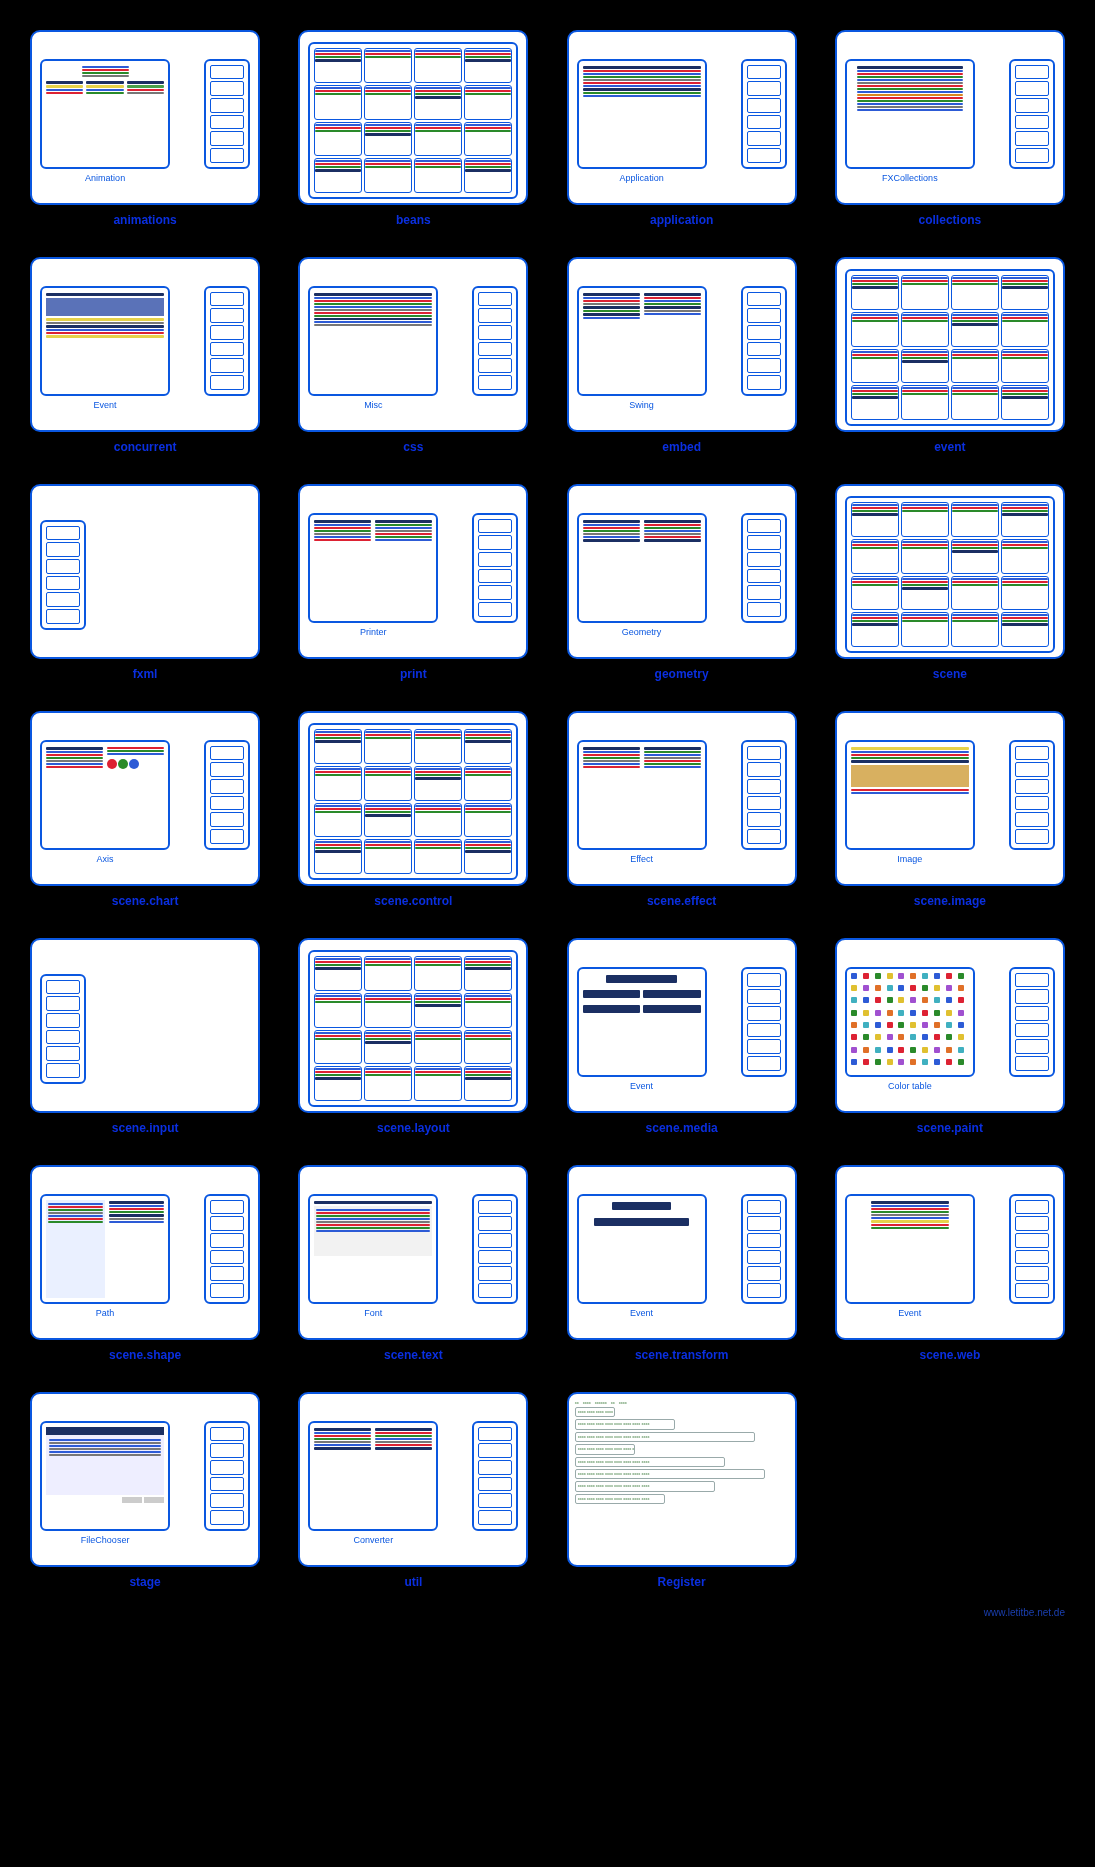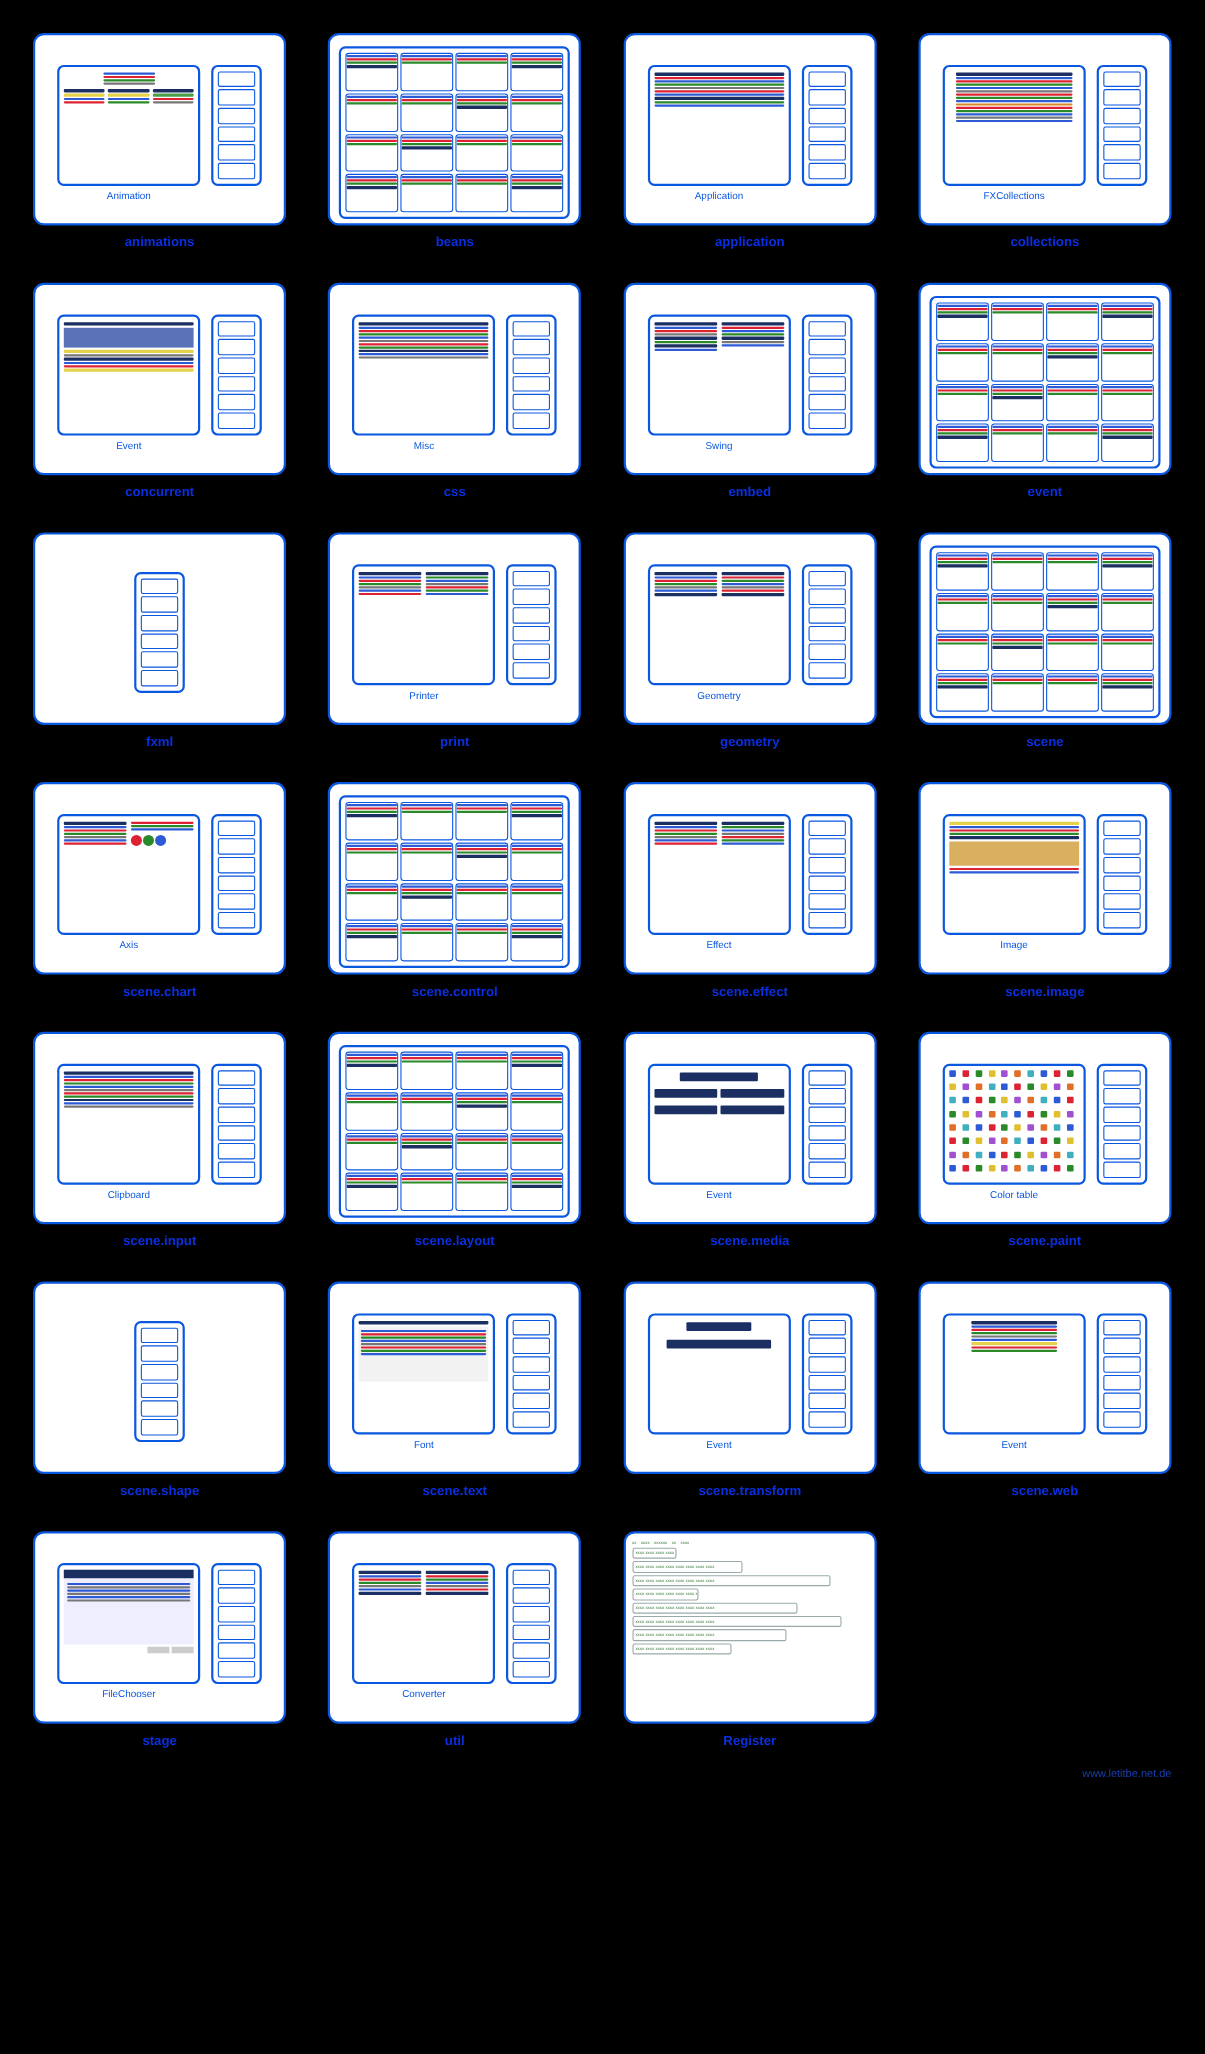--- a/index.html
+++ b/index.html
@@ -31,21 +31,21 @@
   }
   .card.is-register {
     justify-content: flex-start;
     align-items: stretch;
     padding: 6px;
   }
   .thumbs {
     display: flex;
     gap: 10px;
     align-items: flex-start;
-    justify-content: center;
+    justify-content: space-between;
     width: 100%;
   }
   .thumb {
     background: #fff;
     border: 2px solid #0a57e0;
     border-radius: 6px;
     padding: 4px;
     display: grid;
     gap: 2px;
     overflow: hidden;
@@ -891,38 +891,20 @@
             <div style="border:1px solid #0a57e0;border-radius:2px;"></div>
             <div style="border:1px solid #0a57e0;border-radius:2px;"></div>
           </div>
       </div>
       </div>
       <a class="category" href="#">scene.image</a>
     </div>
     <div class="cell">
       <div class="card">
       <div class="thumbs">
-        <div style="display:flex;flex-direction:column;align-items:center;">
-          <div class="thumb main">
-              <div>
-                <div class="bar "></div>
-                <div class="ln b"></div>
-                <div class="ln r"></div>
-                <div class="ln g"></div>
-                <div class="ln b"></div>
-                <div class="ln k"></div>
-                <div class="ln r"></div>
-                <div class="ln g"></div>
-                <div class="ln n"></div>
-                <div class="ln b"></div>
-                <div class="ln k"></div>
-              </div>
-            </div>
-          <div class="thumb-caption">Clipboard</div>
-        </div>
         <div class="thumb side">
             <div style="border:1px solid #0a57e0;border-radius:2px;"></div>
             <div style="border:1px solid #0a57e0;border-radius:2px;"></div>
             <div style="border:1px solid #0a57e0;border-radius:2px;"></div>
             <div style="border:1px solid #0a57e0;border-radius:2px;"></div>
             <div style="border:1px solid #0a57e0;border-radius:2px;"></div>
             <div style="border:1px solid #0a57e0;border-radius:2px;"></div>
           </div>
       </div>
       </div>
@@ -1150,20 +1132,45 @@
             <div style="border:1px solid #0a57e0;border-radius:2px;"></div>
             <div style="border:1px solid #0a57e0;border-radius:2px;"></div>
           </div>
       </div>
       </div>
       <a class="category" href="#">scene.paint</a>
     </div>
     <div class="cell">
       <div class="card">
       <div class="thumbs">
+        <div style="display:flex;flex-direction:column;align-items:center;">
+          <div class="thumb main">
+              <div style="display:flex;gap:4px;">
+                <div style="flex:1;background:#eaf0ff;padding:2px;">
+                  <div class="ln b"></div>
+                  <div class="ln r"></div>
+                  <div class="ln g"></div>
+                  <div class="ln k"></div>
+                  <div class="ln b"></div>
+                  <div class="ln r"></div>
+                  <div class="ln g"></div>
+                </div>
+                <div style="flex:1">
+                  <div class="bar "></div>
+                  <div class="ln b"></div>
+                  <div class="ln r"></div>
+                  <div class="ln g"></div>
+                  <div class="bar "></div>
+                  <div class="ln k"></div>
+                  <div class="ln b"></div>
+                </div>
+              </div>
+            </div>
+          <div class="thumb-caption">Path</div>
+        </div>
         <div class="thumb side">
             <div style="border:1px solid #0a57e0;border-radius:2px;"></div>
             <div style="border:1px solid #0a57e0;border-radius:2px;"></div>
             <div style="border:1px solid #0a57e0;border-radius:2px;"></div>
             <div style="border:1px solid #0a57e0;border-radius:2px;"></div>
             <div style="border:1px solid #0a57e0;border-radius:2px;"></div>
             <div style="border:1px solid #0a57e0;border-radius:2px;"></div>
           </div>
       </div>
       </div>

